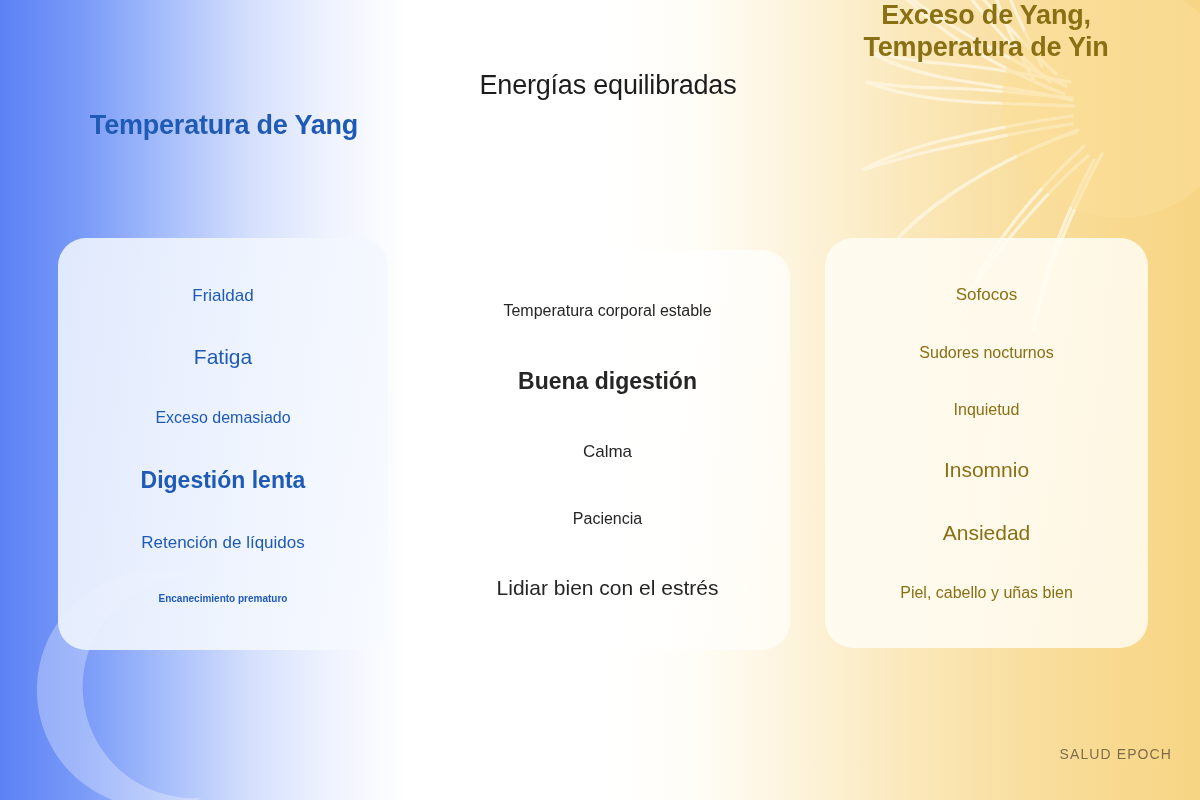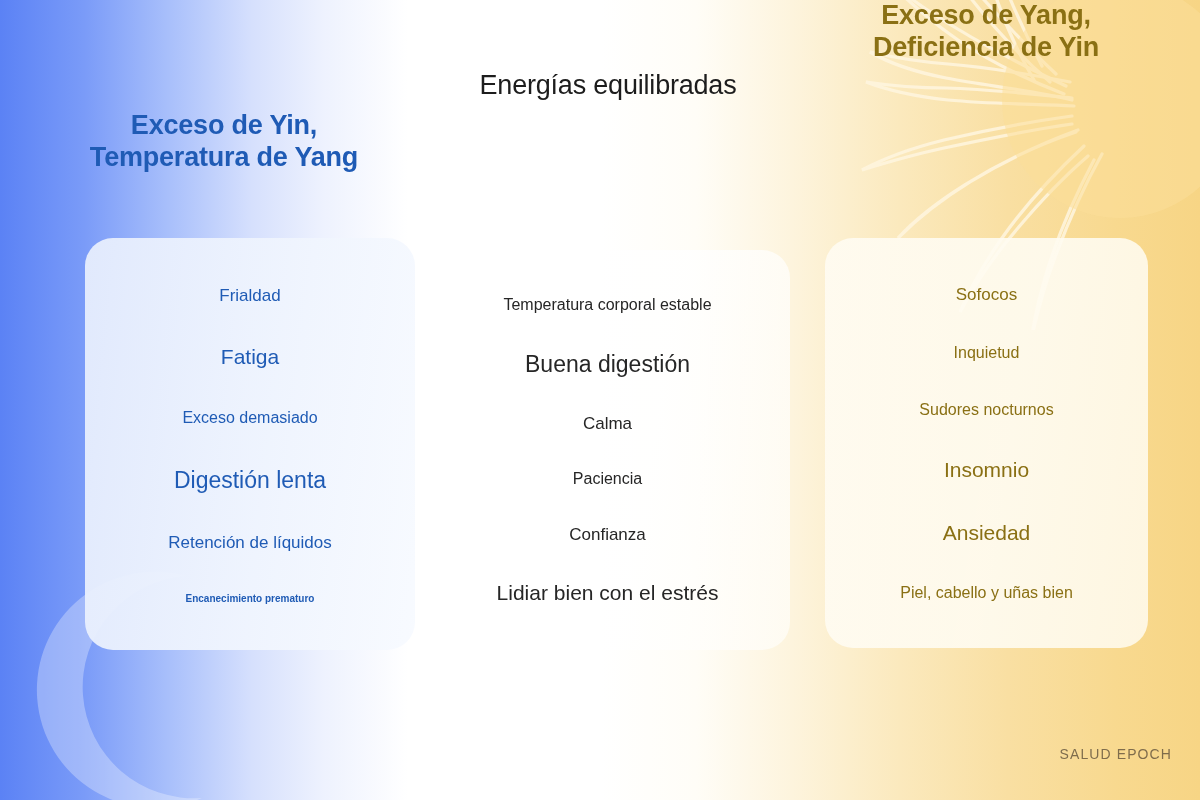--- a/index.html
+++ b/index.html
@@ -58,21 +58,21 @@
   .card {
     position:absolute;
     border-radius:28px;
     display:flex;
     flex-direction:column;
     align-items:center;
     justify-content:space-around;
     padding:28px 14px 26px;
   }
   .card-left  { left:58px;  top:238px; width:330px; height:412px;
-                background:linear-gradient(100deg, rgba(231,238,253,0.94) 0%, rgba(240,245,254,0.95) 55%, rgba(247,250,255,0.93) 100%);margin-left:27px; }
+                background:linear-gradient(100deg, rgba(231,238,253,0.94) 0%, rgba(240,245,254,0.95) 55%, rgba(247,250,255,0.93) 100%); }
   .card-mid   { left:425px; top:250px; width:365px; height:400px;
                 background:linear-gradient(100deg, rgba(255,255,255,0.86) 0%, rgba(255,255,255,0.80) 60%, rgba(255,253,247,0.78) 100%); }
   .card-right { left:825px; top:238px; width:323px; height:410px;
                 background:linear-gradient(100deg, rgba(255,252,243,0.88) 0%, rgba(255,252,242,0.90) 55%, rgba(255,251,239,0.86) 100%); }
 
   .item {
     width:100%;
     text-align:center;
     line-height:1.15;
     white-space:nowrap;
@@ -80,21 +80,21 @@
   .card-left  .item { color:#1f5bb5; }
   .card-mid   .item { color:#262626; }
   .card-right .item { color:#8a7014; }
 
   
   .s-xs  { font-size:10px; font-weight:600; }
   .s-sm  { font-size:16px; font-weight:500; }
   .s-md  { font-size:17px; font-weight:500; }
   .s-lg  { font-size:16px; font-weight:500; }
   .s-xl  { font-size:21px; font-weight:400; }
-  .s-xxl { font-size:23px; font-weight:400; }
+  .s-xxl { font-size:23px; font-weight:700; }
 
   
   .watermark {
     position:absolute;
     right:28px; bottom:38px;
     font-size:14px;
     letter-spacing:1.1px;
     font-weight:500;
     color:#6a5a40;
     opacity:0.85;
@@ -122,21 +122,20 @@
     <path d="M264 256 C234 284 206 314 182 348 C166 371 151 396 140 422 C154 396 170 372 188 350 C214 318 240 290 268 266"></path>
     <path d="M274 270 C256 304 240 340 228 378 C221 401 215 424 212 446 C218 420 225 394 234 370 C248 332 264 296 282 264"></path>
   </g>
   <circle cx="300" cy="210" r="118" fill="#fbdf99" opacity="0.55"></circle>
 </svg>
 
 <div class="stage">
 
   <div class="col col-left">
     <div class="col-title">
-      <div>Exceso de Yin,</div>
       <div>Temperatura de Yang</div>
     </div>
   </div>
   <div class="card card-left">
     <div class="item s-md">Frialdad</div>
     <div class="item s-xl">Fatiga</div>
     <div class="item s-sm">Exceso demasiado</div>
     <div class="item s-xxl">Digestión lenta</div>
     <div class="item s-md">Retención de líquidos</div>
     <div class="item s-xs">Encanecimiento prematuro</div>
@@ -145,34 +144,33 @@
   <div class="col col-mid">
     <div class="col-title">
       <div>Energías equilibradas</div>
     </div>
   </div>
   <div class="card card-mid">
     <div class="item s-lg">Temperatura corporal estable</div>
     <div class="item s-xxl">Buena digestión</div>
     <div class="item s-md">Calma</div>
     <div class="item s-lg">Paciencia</div>
-    <div class="item s-md">Confianza</div>
     <div class="item s-xl">Lidiar bien con el estrés</div>
   </div>
 
   <div class="col col-right">
     <div class="col-title">
       <div>Exceso de Yang,</div>
-      <div>Deficiencia de Yin</div>
+      <div>Temperatura de Yin</div>
     </div>
   </div>
   <div class="card card-right">
     <div class="item s-md">Sofocos</div>
+    <div class="item s-sm">Sudores nocturnos</div>
     <div class="item s-lg">Inquietud</div>
-    <div class="item s-sm">Sudores nocturnos</div>
     <div class="item s-xl">Insomnio</div>
     <div class="item s-xl">Ansiedad</div>
     <div class="item s-lg">Piel, cabello y uñas bien</div>
   </div>
 
   <div class="watermark">SALUD EPOCH</div>
 
 </div>
 
 </body></html>

